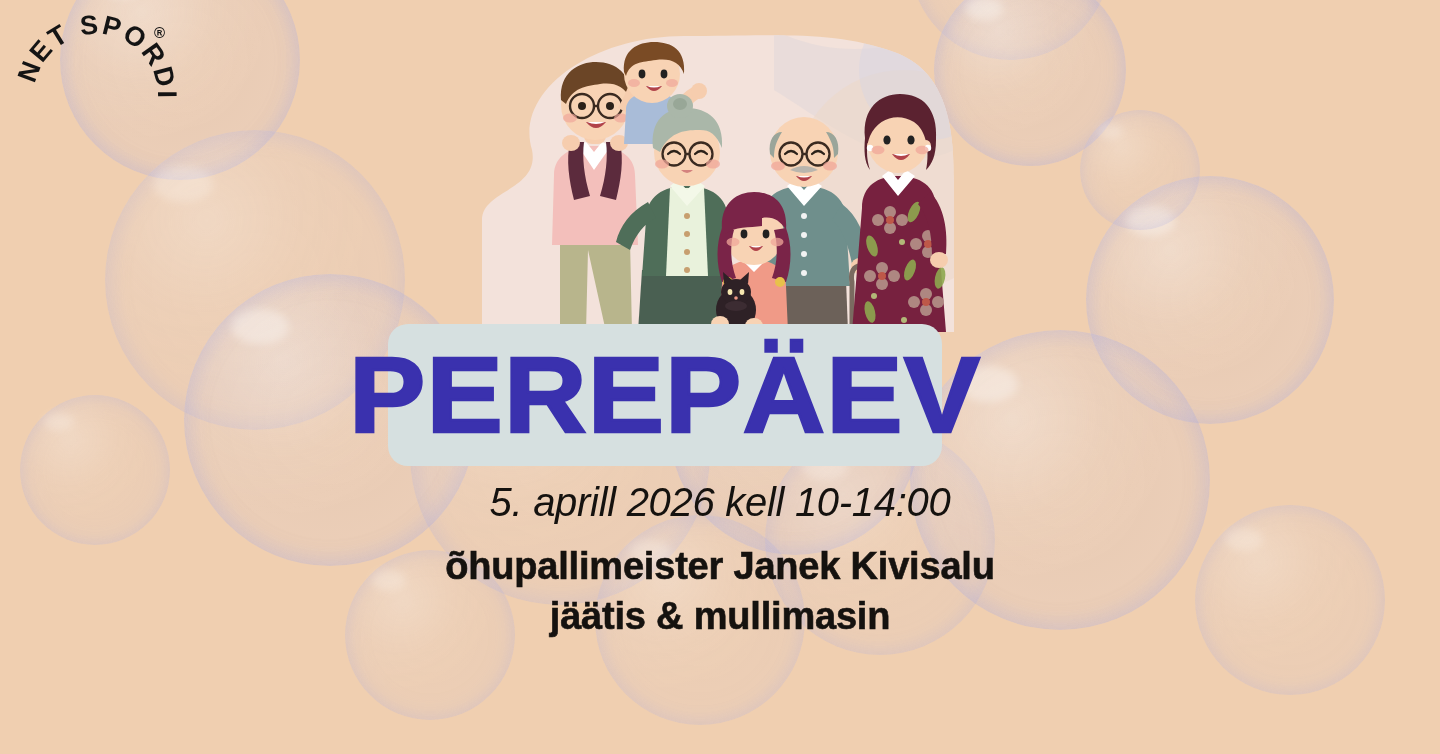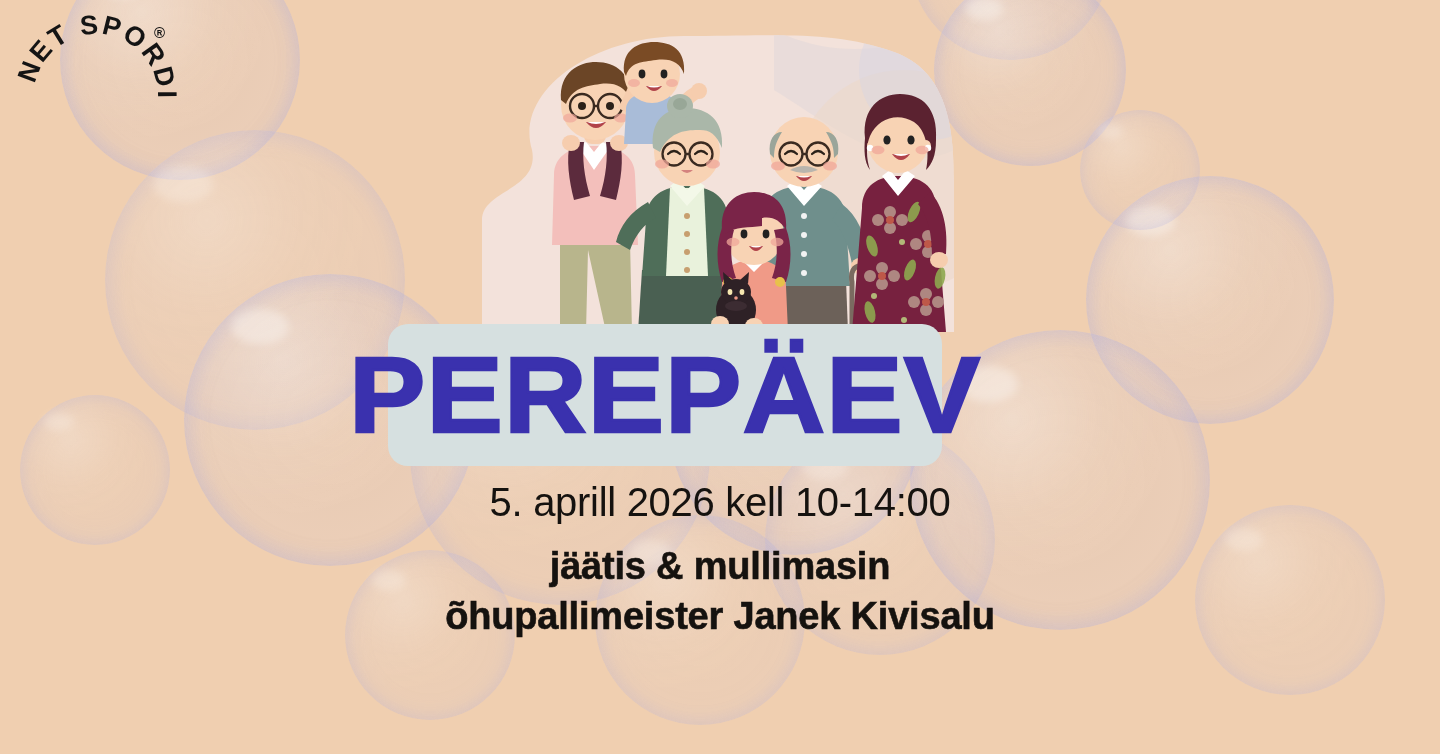--- a/index.html
+++ b/index.html
@@ -100,20 +100,21 @@
     width: 1440px;
     text-align: center;
     color: #15120f;
   }
   .date-line {
     font-size: 40px;
     font-weight: 400;
     letter-spacing: -0.3px;
     line-height: 1.12;
     margin-bottom: 16px;
+    font-style: italic;
   }
   .detail-line {
     font-size: 38px;
     font-weight: 700;
     letter-spacing: -0.2px;
     line-height: 1.32;
     -webkit-text-stroke: 0.6px #15120f;
   }
 </style>
 </head>
@@ -396,17 +397,17 @@
       </g>
     </svg>
   </div>
 
   <div class="title-banner">
     <div class="title-text">PEREPÄEV</div>
   </div>
 
   <div class="text-block">
     <div class="date-line">5. aprill 2026 kell 10-14:00</div>
+    <div class="detail-line">õhupallimeister Janek Kivisalu</div>
     <div class="detail-line">jäätis &amp; mullimasin</div>
-    <div class="detail-line">õhupallimeister Janek Kivisalu</div>
   </div>
 
 </div>
 
 </body></html>

